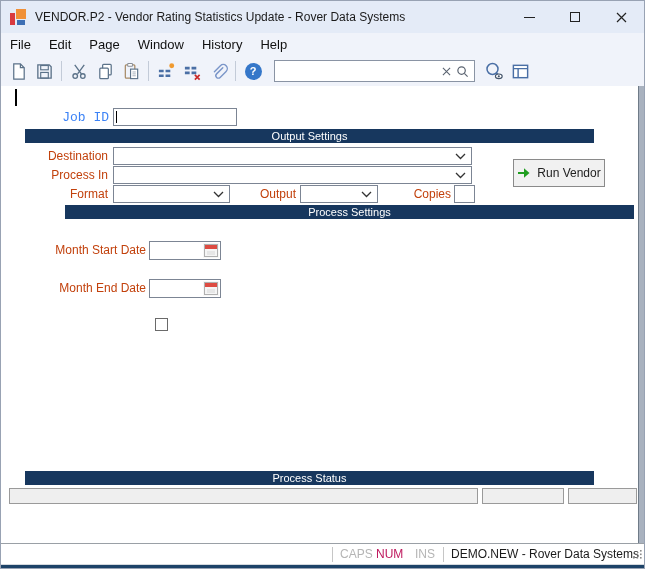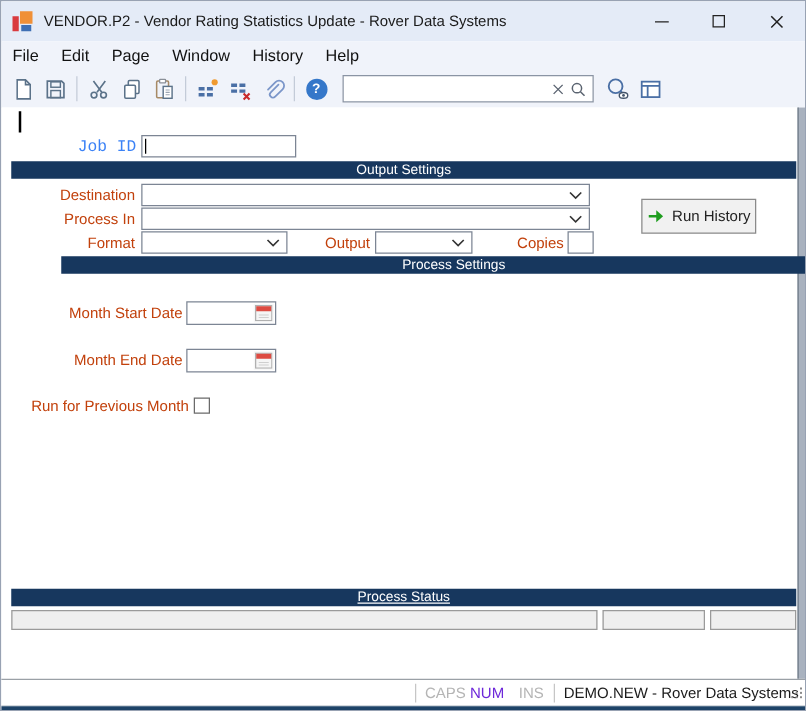--- a/index.html
+++ b/index.html
@@ -32,35 +32,35 @@
   .searchbox{width:201px;height:22px;background:#fff;border:1px solid #8a94a4;display:flex;align-items:center;margin-left:8px;padding:0 4px 0 4px;}
   .searchbox input{flex:1;border:none;outline:none;font-size:12px;font-family:"Liberation Sans",sans-serif;min-width:0;background:transparent;}
   .sicon{display:flex;align-items:center;justify-content:center;width:16px;height:16px;flex:0 0 auto;}
   
   .content{position:absolute;left:0;top:85px;width:637px;height:457px;background:#fff;}
   .gutter{position:absolute;left:637px;top:85px;width:8px;height:457px;background:#a9b2bf;border-left:1px solid #6f7b88;}
   .caret{position:absolute;width:2px;background:#000;}
   .flabel{position:absolute;font-size:12px;color:#c2410c;text-align:right;white-space:nowrap;}
   .flabel-mono{font-family:"Liberation Mono","DejaVu Sans Mono",monospace;font-size:13px;color:#3b82f6;}
   .tinput{position:absolute;border:1px solid #7c8594;background:#fff;font-size:12px;font-family:"Liberation Sans",sans-serif;padding:0 3px;outline:none;}
-  .secbar{position:absolute;left:8px;width:628px;height:14px;background:#17375e;color:#fff;font-size:11px;
+  .secbar{position:absolute;left:24px;width:569px;height:14px;background:#17375e;color:#fff;font-size:11px;
     display:flex;align-items:center;justify-content:center;line-height:14px;}
   .dropdown{position:absolute;height:18px;border:1px solid #7c8594;background:#fff;display:flex;align-items:center;justify-content:flex-end;padding-right:5px;}
   .runbtn{position:absolute;left:512px;top:158px;width:92px;height:28px;background:#f1f1f1;border:1px solid #8a8a8a;
     display:flex;align-items:center;justify-content:center;gap:6px;font-size:12px;color:#222;}
   .datefield{position:absolute;width:72px;height:19px;border:1px solid #7c8594;background:#fff;}
   .calbtn{position:absolute;right:1px;top:1px;width:16px;height:15px;display:flex;align-items:center;justify-content:center;background:#f7f7f7;}
   .checkbox{position:absolute;width:13px;height:13px;border:1px solid #6a6a6a;background:#fff;}
   .statusfield{position:absolute;top:487px;height:16px;background:#efefef;border:1px solid #9a9a9a;font-size:11px;color:#333;}
   
   .sb-sepline{position:absolute;left:0;top:542px;width:100%;height:1px;background:#9aa0a6;}
   .statusbar{position:absolute;left:0;top:543px;width:100%;height:20px;background:#ffffff;font-size:12px;}
   .sb-item{position:absolute;top:3px;line-height:15px;white-space:nowrap;}
   .sb-dim{color:#b5b5b5;}
-  .sb-on{color:#6d28d9;}
+  .sb-on{color:#be185d;}
   .sb-vsep{position:absolute;top:3px;width:1px;height:15px;background:#c6c6c6;}
   .bottomline1{position:absolute;left:0;top:563px;width:100%;height:1px;background:#d4d9de;}
   .bottomline2{position:absolute;left:0;top:564px;width:100%;height:5px;background:#1d4368;}
   .grip{position:absolute;right:2px;top:4px;}
 </style>
 </head>
 <body>
 
 <div class="win">
 
@@ -210,21 +210,21 @@
     <svg width="11" height="7" viewBox="0 0 11 7">
         <path d="M1 1l4.5 4.5L10 1" fill="none" stroke="#333" stroke-width="1.3"></path>
       </svg>
   </div>
 
   <div class="runbtn">
     <svg width="14" height="12" viewBox="0 0 14 12">
       <rect x="1" y="5" width="7" height="2" fill="#1f9d1f"></rect>
       <path d="M7 1.2L12.5 6L7 10.8z" fill="#1f9d1f"></path>
     </svg>
-    <span>Run History</span>
+    <span>Run Vendor</span>
   </div>
 
   <div class="flabel" style="left:0;top:184px;width:107px;line-height:18px;">Format</div>
   <div class="dropdown" style="left:112px;top:184px;width:117px;">
     <svg width="11" height="7" viewBox="0 0 11 7">
         <path d="M1 1l4.5 4.5L10 1" fill="none" stroke="#333" stroke-width="1.3"></path>
       </svg>
   </div>
 
   <div class="flabel" style="left:232px;top:184px;width:63px;line-height:18px;">Output</div>
@@ -254,24 +254,23 @@
   <div class="datefield" style="left:148px;top:278px;">
     <span class="calbtn">
       <svg width="14" height="13" viewBox="0 0 14 13">
         <rect x="0.5" y="0.5" width="13" height="12" fill="#f5f5f5" stroke="#b0b0b0"></rect>
         <rect x="1" y="1" width="12" height="4" fill="#dd4b42"></rect>
         <path d="M3 8h8M3 10h8" stroke="#cfcfcf" stroke-width="0.8"></path>
       </svg>
     </span>
   </div>
 
-  <div class="flabel" style="left:0;top:317px;width:150px;line-height:15px;">Run for Previous Month</div>
   <div class="checkbox" style="left:154px;top:317px;"></div>
 
-  <div class="secbar" style="top:470px;text-decoration:underline;">Process Status</div>
+  <div class="secbar" style="top:470px;">Process Status</div>
   <div class="statusfield" style="left:8px;width:469px;"></div>
   <div class="statusfield" style="left:481px;width:82px;"></div>
   <div class="statusfield" style="left:567px;width:69px;"></div>
 
   <div class="sb-sepline"></div>
   <div class="statusbar">
     <span class="sb-vsep" style="left:331px;"></span>
     <span class="sb-item sb-dim" style="left:339px;">CAPS</span>
     <span class="sb-item sb-on" style="left:375px;">NUM</span>
     <span class="sb-item sb-dim" style="left:414px;">INS</span>

